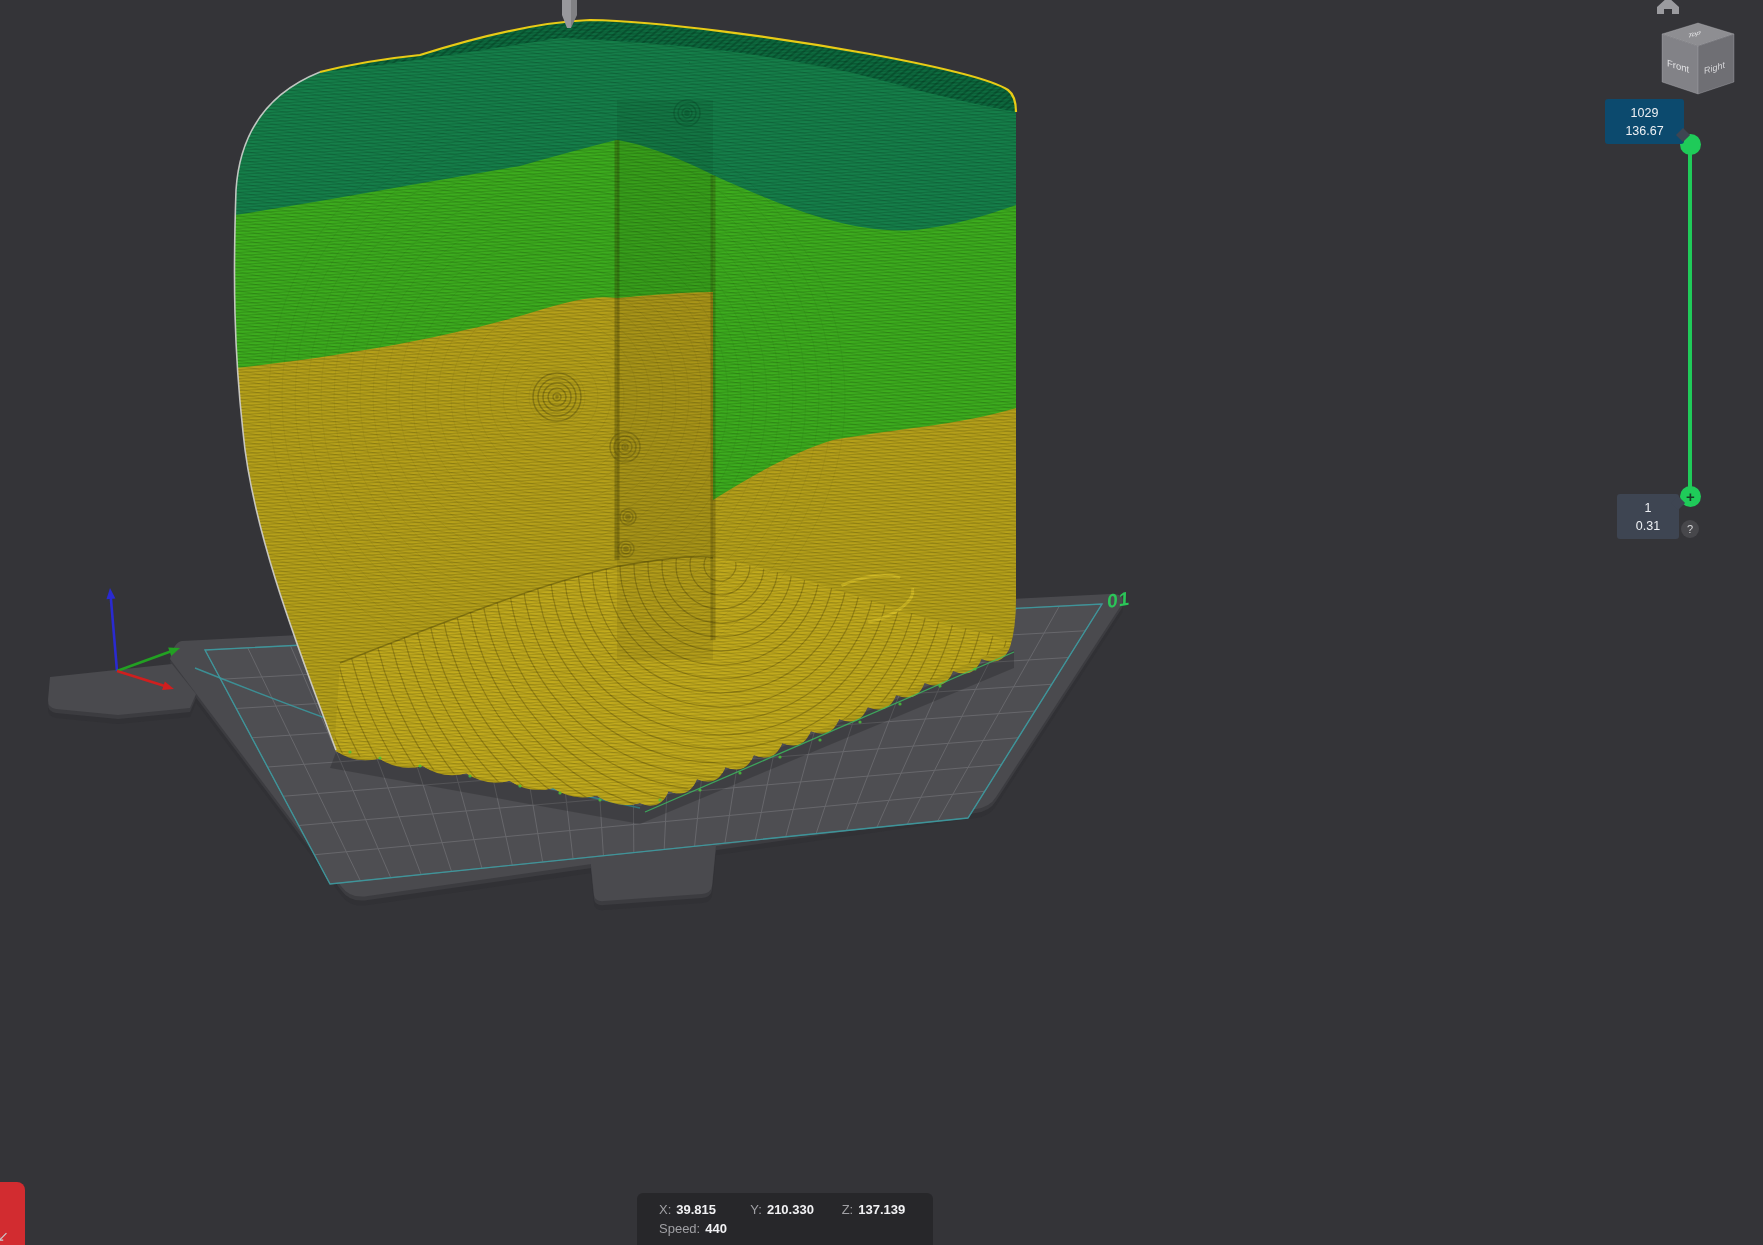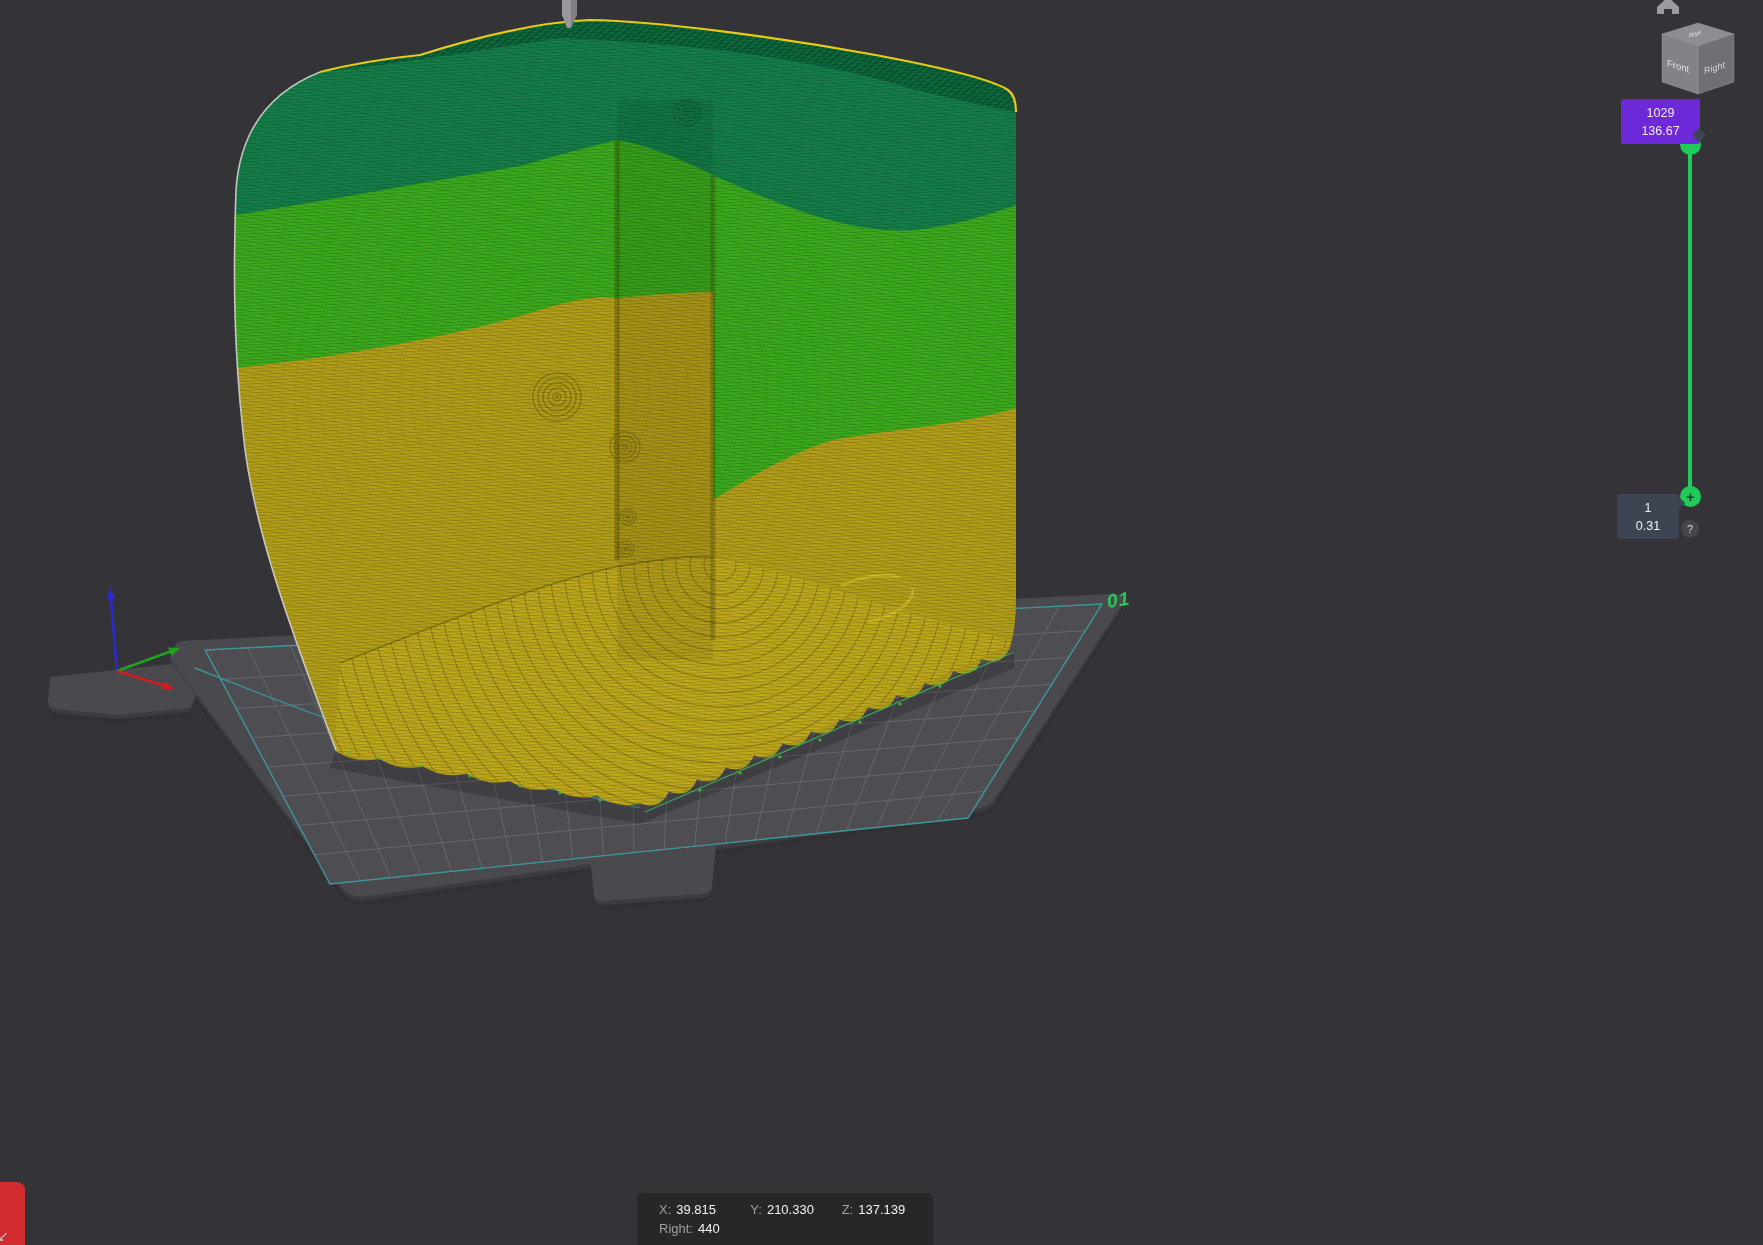--- a/index.html
+++ b/index.html
@@ -18,21 +18,21 @@
   .badge .ptr{position:absolute;width:10px;height:10px;transform:rotate(45deg);z-index:-1;}
   .help-btn{position:absolute;width:18px;height:18px;border-radius:50%;background:#47474b;
       color:#d7d7da;font-size:11px;display:flex;align-items:center;justify-content:center;cursor:pointer;}
 
   
   .statusbar{position:absolute;left:637px;top:1193px;width:296px;height:52px;
       background:#27272a;border-radius:6px 6px 0 0;padding:9px 0 0 22px;box-sizing:border-box;}
   .statusbar .row{display:flex;gap:0;font-size:13px;margin-bottom:4px;}
   .statusbar .grp{width:93px;display:flex;}
   .statusbar .lbl{color:#a0a0a4;margin-right:5px;}
-  .statusbar .val{color:#f2f2f4;font-weight:normal;}
+  .statusbar .val{color:#f2f2f4;font-weight:bold;}
 
   
   .alert-corner{position:absolute;left:0;top:1182px;width:25px;height:63px;
       background:#d22c30;border-radius:0 8px 0 0;cursor:pointer;}
   .alert-arrow{position:absolute;left:-3px;top:1228px;color:#c9c9cc;font-size:14px;}
 </style>
 </head>
 <body>
 
 <div class="app">
@@ -257,21 +257,21 @@
         <path d="M1698,23 L1734,34 L1698,46 L1662,34 Z M1662,34 L1662,82 L1698,94 L1734,82 L1734,34 M1698,46 L1698,94" fill="none" stroke="rgba(200,200,205,0.35)" stroke-width="0.8"></path>
         <text x="0" y="0" fill="#e8e8ea" font-size="8.5" transform="translate(1687,38) rotate(-16) skewX(-38) scale(1,0.62)">Top</text>
         <text x="0" y="0" fill="#e2e2e4" font-size="9.5" transform="translate(1667,66) skewY(17)">Front</text>
         <text x="0" y="0" fill="#d5d5d8" font-size="9" transform="translate(1704,74) skewY(-17)">Right</text>
       </g>
       <path d="M1657,7 L1668,-3 L1679,7 L1679,14 L1672,14 L1672,9 L1664,9 L1664,14 L1657,14 Z" fill="#9b9b9f"></path>
     </svg>
 
   <div class="slider-track" id="track" style="left: 1688px; top: 144px; height: 352px; background: rgb(31, 203, 89);"></div>
 
-  <div class="badge" id="badge-top" style="left: 1605px; top: 99px; width: 71px; background: #6d28d9; margin-left: 16px;">
+  <div class="badge" id="badge-top" style="left: 1605px; top: 99px; width: 71px; background: #0c4a6e;">
     <div>1029</div>
     <div>136.67</div>
     <div class="ptr" style="right: -4px; bottom: 4px; background: rgb(62, 69, 82);"></div>
   </div>
 
   <div class="slider-handle" id="handle-top" style="left: 1680px; top: 134px; background: rgb(31, 203, 89);"></div>
 
   <div class="badge" id="badge-bottom" style="left: 1617px; top: 494px; width: 54px; background: rgb(62, 69, 82);">
     <div>1</div>
     <div>0.31</div>
@@ -292,21 +292,21 @@
           <span class="lbl">Y:</span>
           <span class="val">210.330</span>
         </span>
       <span class="grp">
           <span class="lbl">Z:</span>
           <span class="val">137.139</span>
         </span>
     </div>
     <div class="row">
       <span class="grp" style="width:auto">
-          <span class="lbl">Right:</span>
+          <span class="lbl">Speed:</span>
           <span class="val">440</span>
         </span>
     </div>
   </div>
 
   <div class="alert-corner"></div>
   <div class="alert-arrow">↙</div>
 </div>
 
 </body></html>

